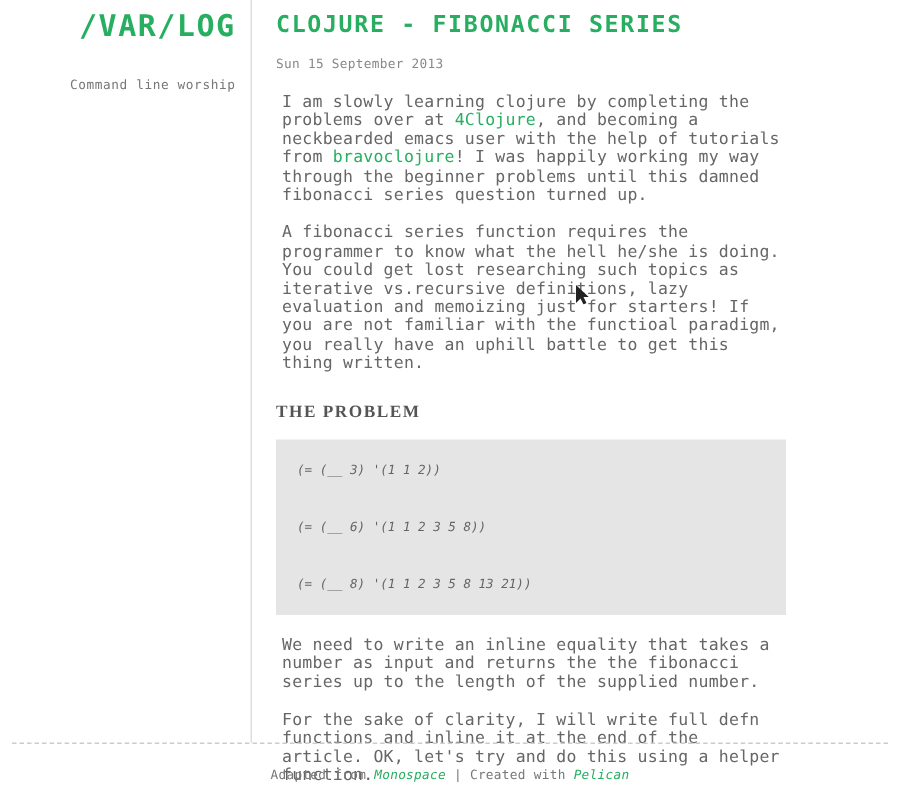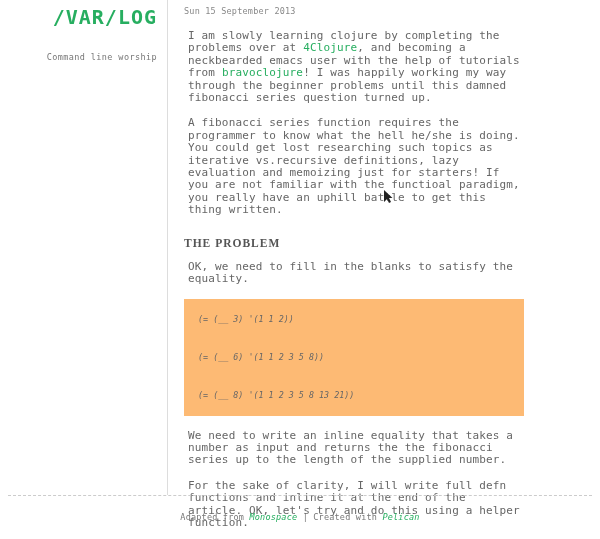--- a/index.html
+++ b/index.html
@@ -85,21 +85,21 @@
   }
   h2.section-heading {
     font-size: 11.5px;
     font-weight: bold;
     color: #555555;
     letter-spacing: 1px;
     margin: 20px 0 12px 0;
     font-family: Liberation Serif, serif;
   }
   pre.code-block {
-    background: #fdba74;
+    background: #e5e5e5;
     margin: 0 0 14px 0;
     padding: 11px 14px;
     font-family: "DejaVu Sans Mono", monospace;
     font-size: 8.4px;
     line-height: 19px;
     color: #666666;
     font-style: italic;
     white-space: pre;
     overflow: hidden;
   }
@@ -141,30 +141,30 @@
 
 <div class="page">
 
   <div class="sidebar">
     <div class="site-title">/VAR/LOG</div>
     <div class="site-tagline">Command line worship</div>
   </div>
 
   <div class="content">
 
+    <h1 class="article-title">CLOJURE - FIBONACCI SERIES</h1>
     <div class="article-date">Sun 15 September 2013</div>
 
     <p class="body-text">
       <span>I am slowly learning clojure by completing the problems over at </span><a class="inline-link" href="#">4Clojure</a><span>, and becoming a neckbearded emacs user with the help of tutorials from </span><a class="inline-link" href="#">bravoclojure</a><span>! I was happily working my way through the beginner problems until this damned fibonacci series question turned up.</span>
     </p>
 
     <p class="body-text">A fibonacci series function requires the programmer to know what the hell he/she is doing. You could get lost researching such topics as iterative vs.recursive definitions, lazy evaluation and memoizing just for starters! If you are not familiar with the functioal paradigm, you really have an uphill battle to get this thing written.</p>
 
     <h2 class="section-heading">THE PROBLEM</h2>
-    <p class="body-text">OK, we need to fill in the blanks to satisfy the equality.</p>
     <pre class="code-block">(= (__ 3) '(1 1 2))
 
 (= (__ 6) '(1 1 2 3 5 8))
 
 (= (__ 8) '(1 1 2 3 5 8 13 21))</pre>
     <p class="body-text">We need to write an inline equality that takes a number as input and returns the the fibonacci series up to the length of the supplied number.</p>
 
     <p class="body-text">For the sake of clarity, I will write full defn functions and inline it at the end of the article. OK, let's try and do this using a helper function.</p>
 
   </div>

